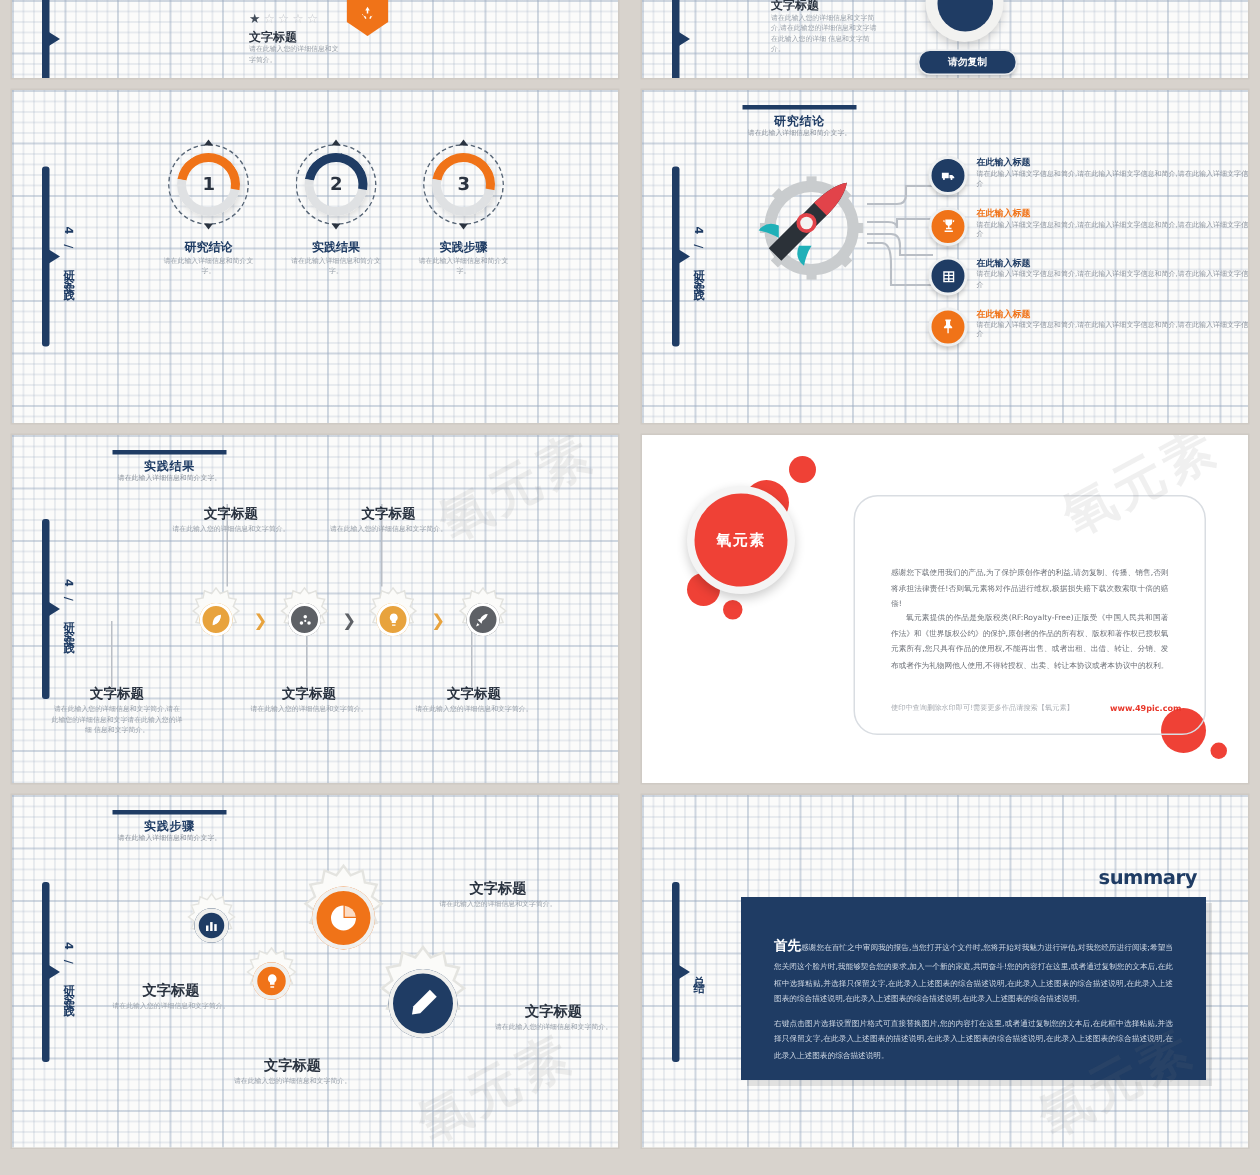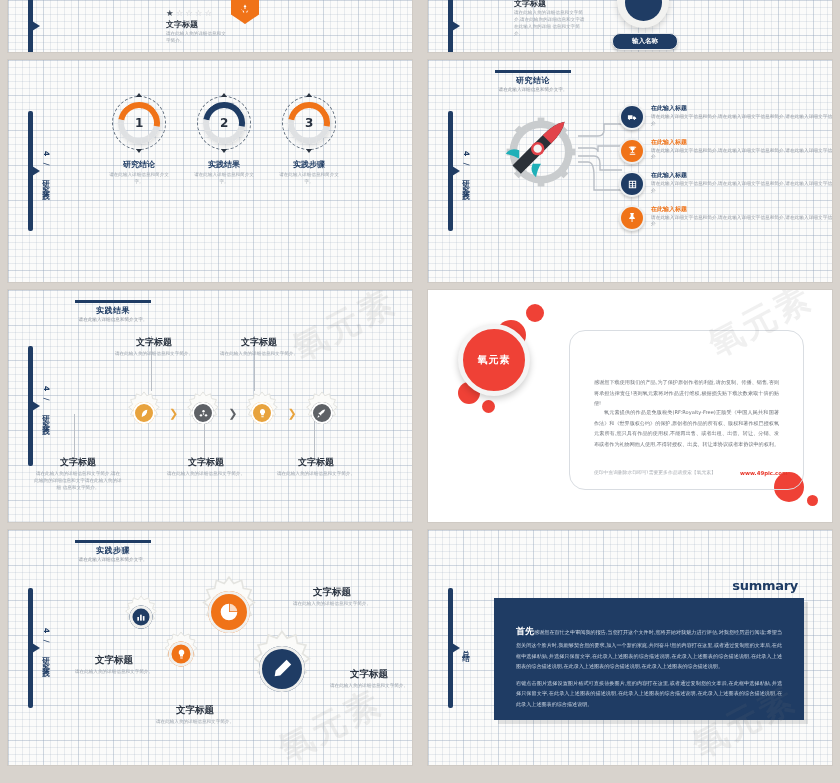--- a/index.html
+++ b/index.html
@@ -246,21 +246,21 @@
   <div class="slide r0 paper">
     <div class="inner">
       <div class="rail">
         <div class="rail-bar"></div>
       </div>
       <div class="s2-title">文字标题</div>
       <div class="s2-desc">请在此输入您的详细信息和文字简介,请在此输您的详细信息和文字请在此输入您的详细 信息和文字简介。</div>
       <div class="s2-circle">
         <div class="core"></div>
       </div>
-      <div class="s2-btn">输入名称</div>
+      <div class="s2-btn">请勿复制</div>
     </div>
   </div>
 
   <div class="slide paper">
     <div class="inner">
       <div class="rail">
         <div class="rail-bar"></div>
         <div class="rail-text">
           <span class="num">4 /</span>
           <span>研究实践</span>

